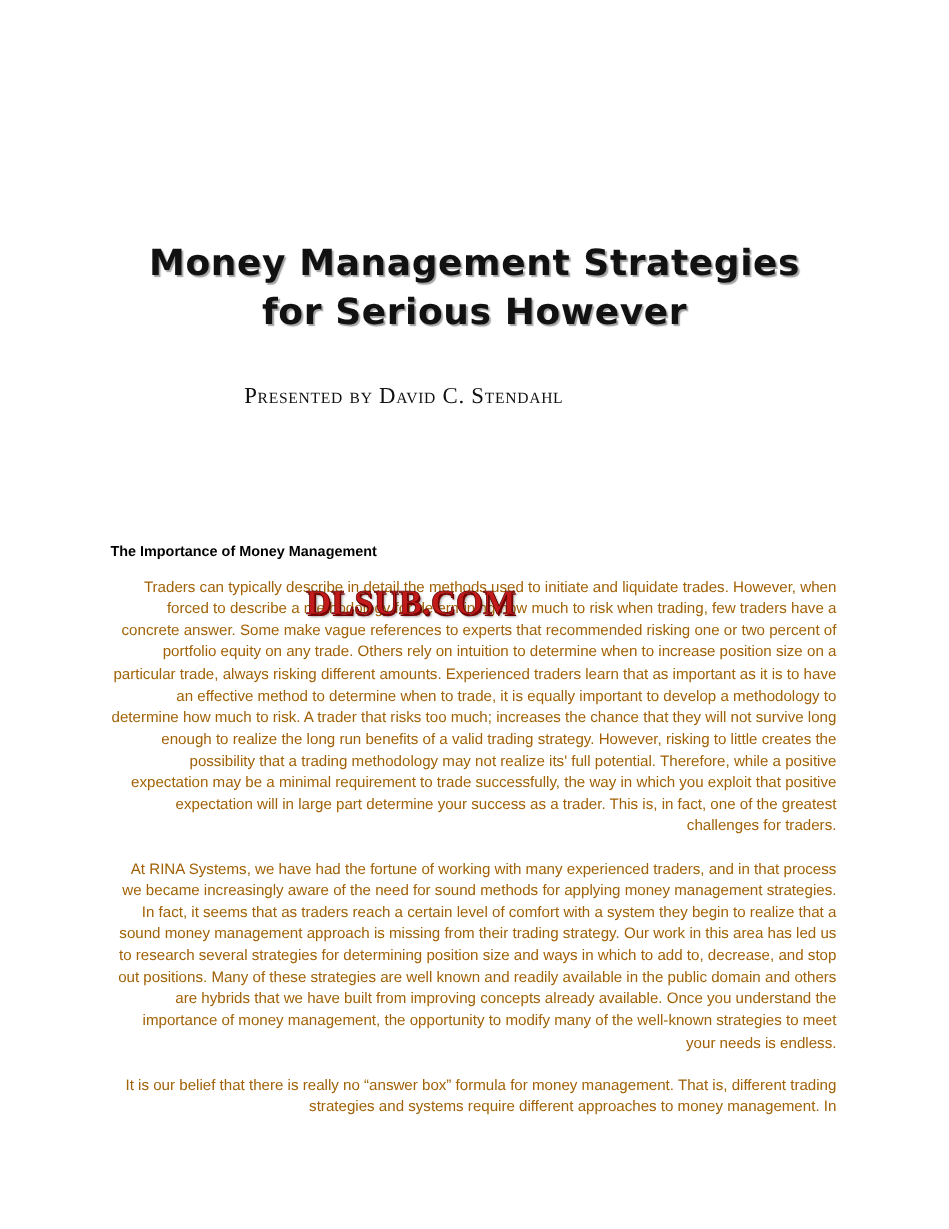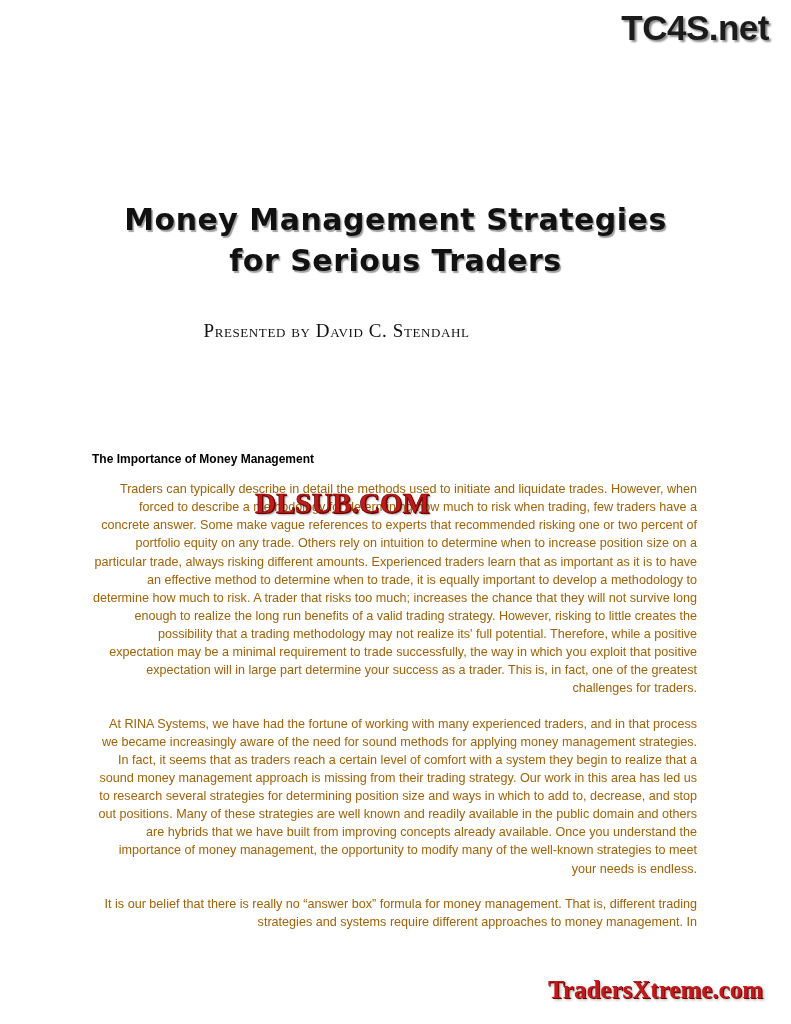--- a/index.html
+++ b/index.html
@@ -121,38 +121,36 @@
     color: #c21a1a;
     text-shadow: 1px 1px 0 #6e0000, 2px 2px 3px rgba(0,0,0,0.35);
     white-space: nowrap;
   }
 </style>
 </head>
 <body>
 
 <div class="page">
 
-  <div class="tc4s-watermark">TC4S.net</div>
 
   <div class="title-block">
     <h1 class="doc-title">
       <span>Money Management Strategies</span>
-      <span class="line2">for Serious Traders</span>
+      <span class="line2">for Serious However</span>
     </h1>
   </div>
 
   <div class="presented-by">Presented by David C. Stendahl</div>
 
   <div class="content">
     <h2 class="section-heading">The Importance of Money Management</h2>
 
     <p class="body-text">Traders can typically describe in detail the methods used to initiate and liquidate trades.  However, when forced to describe a methodology for determining how much to risk when trading, few traders have a concrete answer.  Some make vague references to experts that recommended risking one or two percent of portfolio equity on any trade.  Others rely on intuition to determine when to increase position size on a particular trade, always risking different amounts.  Experienced traders learn that as important as it is to have an effective method to determine when to trade, it is equally important to develop a methodology to determine how much to risk.  A trader that risks too much; increases the chance that they will not survive long enough to realize the long run benefits of a valid trading strategy.  However, risking to little creates the possibility that a trading methodology may not realize its' full potential.  Therefore, while a positive expectation may be a minimal requirement to trade successfully, the way in which you exploit that positive expectation will in large part determine your success as a trader. This is, in fact, one of the greatest challenges for traders.</p>
 
     <p class="body-text">At RINA Systems, we have had the fortune of working with many experienced traders, and in that process we became increasingly aware of the need for sound methods for applying money management strategies. In fact, it seems that as traders reach a certain level of comfort with a system they begin to realize that a sound money management approach is missing from their trading strategy. Our work in this area has led us to research several strategies for determining position size and ways in which to add to, decrease, and stop out positions.  Many of these strategies are well known and readily available in the public domain and others are hybrids that we have built from improving concepts already available.  Once you understand the importance of money management, the opportunity to modify many of the well-known strategies to meet your needs is endless.</p>
 
     <p class="body-text">It is our belief that there is really no “answer box” formula for money management.  That is, different trading strategies and systems require different approaches to money management.  In</p>
   </div>
 
   <div class="dlsub-watermark">DLSUB.COM</div>
 
-  <div class="tx-watermark">TradersXtreme.com</div>
 
 </div>
 
 </body></html>

